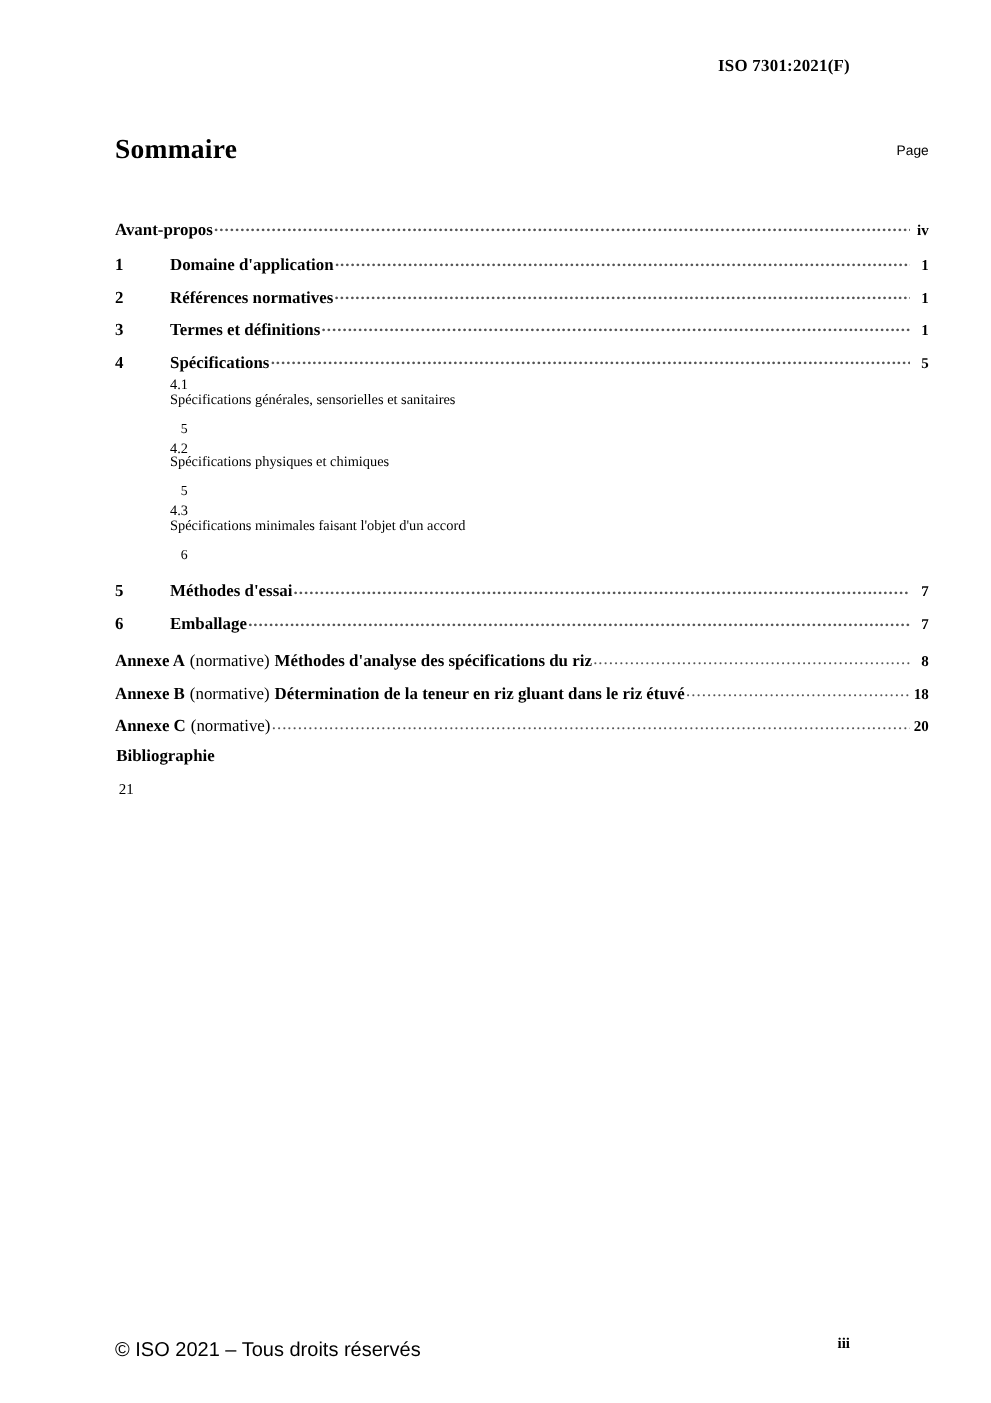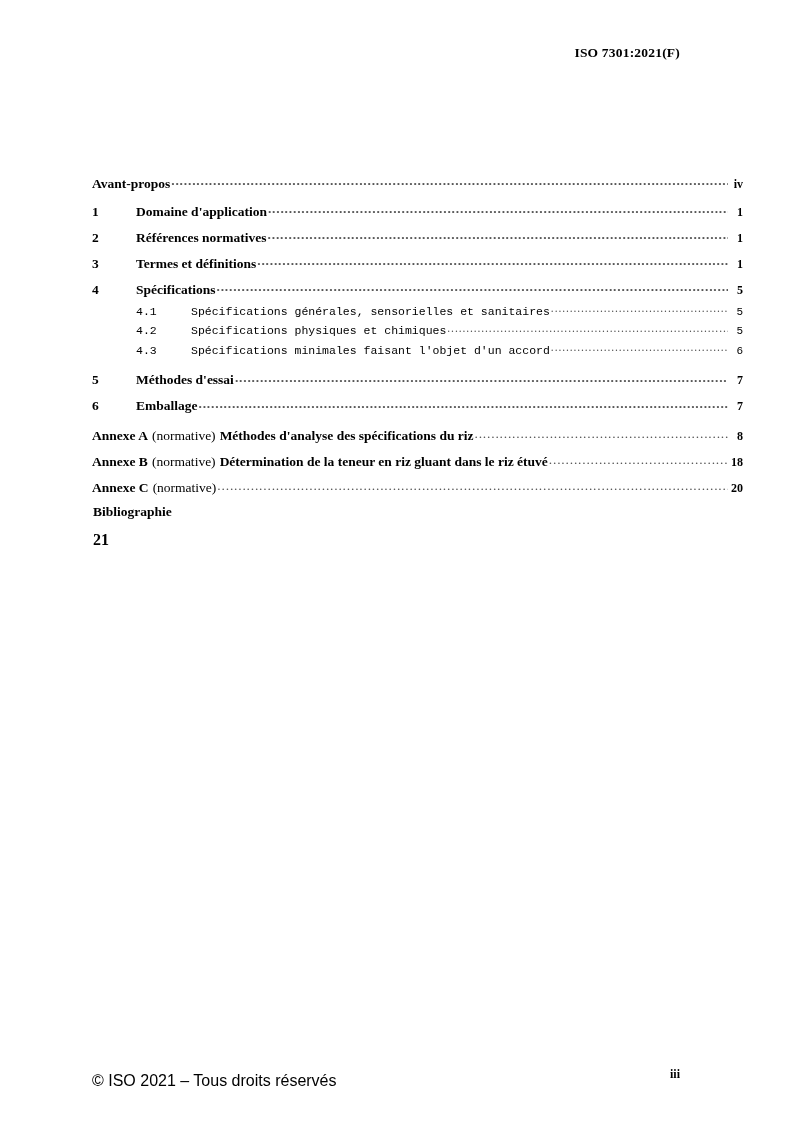--- a/index.html
+++ b/index.html
@@ -111,24 +111,25 @@
     font-family: "Liberation Serif", serif;
     font-weight: bold;
     font-size: 13.5px;
     margin-bottom: 10px;
   }
   .lvl1 .num { width: 44px; }
   .lvl1 .pg { font-weight: bold; font-size: 12px; }
 
   
   .lvl2 {
-    font-family: Liberation Mono, monospace;
+    font-family: Liberation Serif, serif;
     font-weight: normal;
     font-size: 11.5px;
     margin-bottom: 5px;
+    flex-direction: column;
   }
   .lvl2 .num { width: 55px; margin-left: 44px; }
   .lvl2 .leader::after { letter-spacing: 0.9px; }
   .lvl2 .pg { font-size: 11px; }
 
   .gap-before { margin-top: 14px; }
   .gap-small { margin-top: 4px; flex-direction: column; }
 
   
   .lvl-annex {
@@ -141,21 +142,21 @@
   .lvl-annex .annex-title { font-weight: bold; }
   .lvl-annex .pg { font-weight: bold; font-size: 12px; }
 
   .lvl-biblio {
     font-family: "Liberation Serif", serif;
     font-weight: bold;
     font-size: 13.5px;
     margin-bottom: 8px;
   }
   .lvl-biblio .txt { margin-left: 0; }
-  .lvl-biblio .pg { font-weight: bold; font-size: 16px; }
+  .lvl-biblio .pg { font-weight: normal; font-size: 12px; }
 
   .footer-left {
     position: absolute;
     left: 92px;
     bottom: 32px;
     font-family: Liberation Sans, sans-serif;
     font-size: 16px;
   }
   .footer-right {
     position: absolute;
@@ -166,20 +167,24 @@
     font-size: 12px;
   }
 </style>
 </head>
 <body>
 
 <div class="page">
 
   <div class="header-id">ISO 7301:2021(F)</div>
 
+  <div class="title-row">
+    <div class="doc-title">Sommaire</div>
+    <div class="page-word">Page</div>
+  </div>
 
   <div class="toc">
 
     <div class="toc-row lvl-front">
       <span class="txt">Avant-propos</span>
       <span class="leader"></span>
       <span class="pg">iv</span>
     </div>
 
     <div class="toc-row lvl1">

